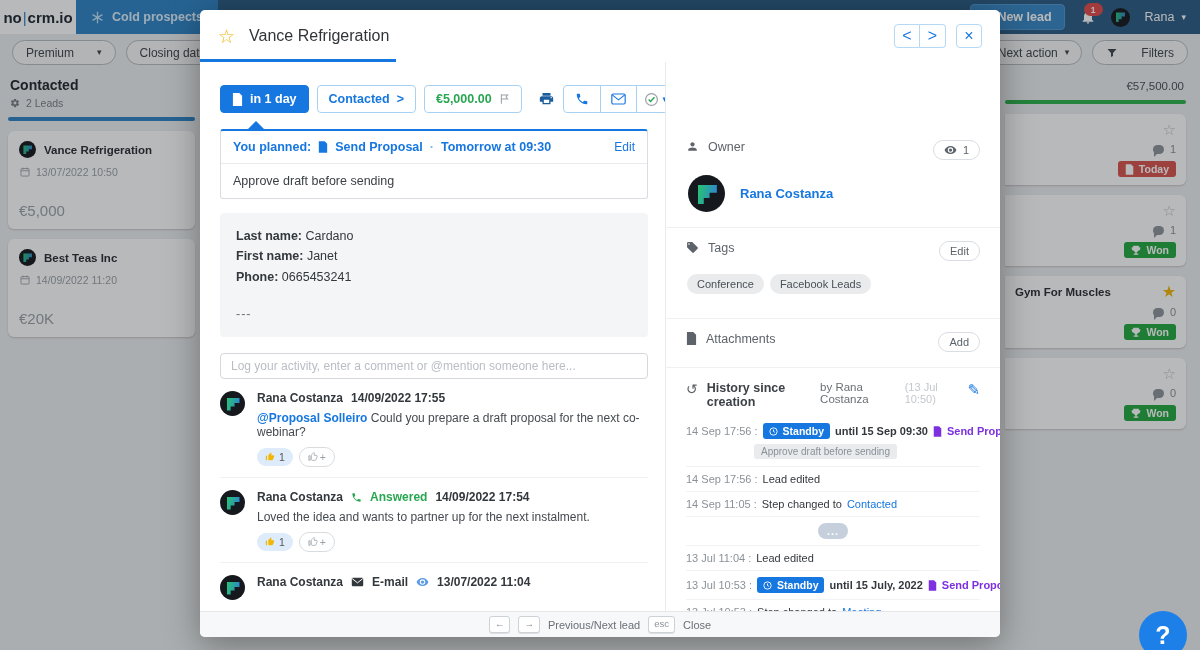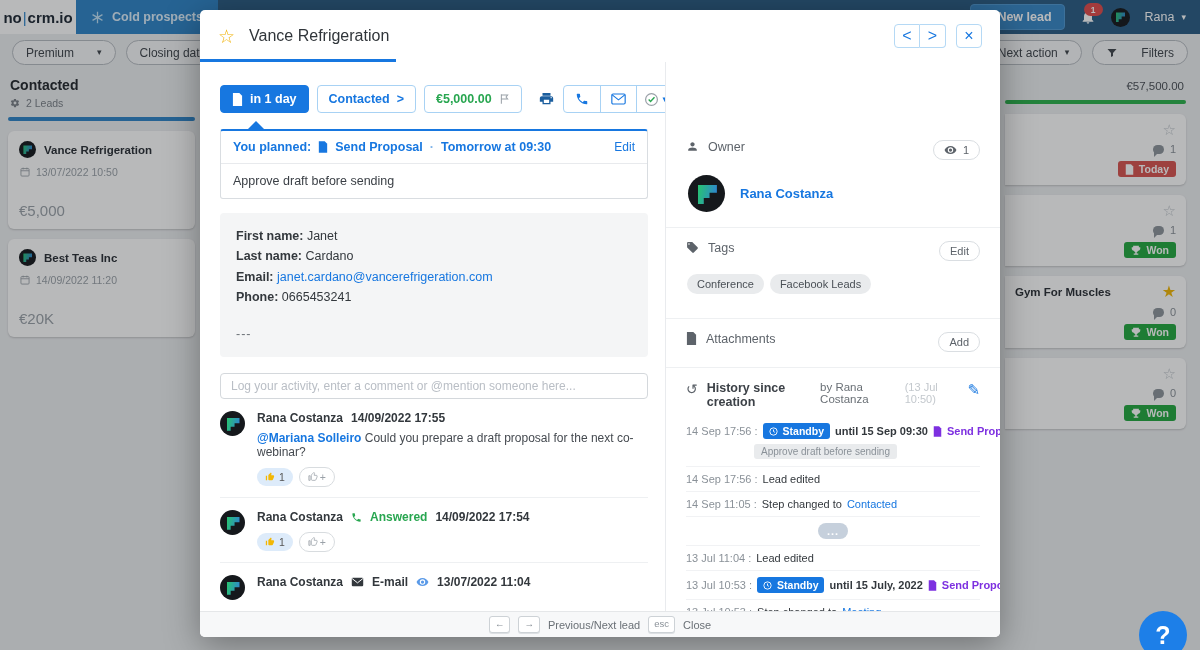--- a/index.html
+++ b/index.html
@@ -395,37 +395,36 @@
           </span>
         <span>Send Proposal</span>
         <span class="p-dot">·</span>
         <span>Tomorrow at 09:30</span>
         <span class="edit-link">Edit</span>
       </div>
       <div class="p-note">Approve draft before sending</div>
     </div>
 
     <div class="contact">
+      <div><span class="lbl">Last name:</span> <span>Cardano</span></div>
       <div><span class="lbl">First name:</span> <span>Janet</span></div>
-      <div><span class="lbl">Last name:</span> <span>Cardano</span></div>
-      <div><span class="lbl">Email:</span> <span class="lnk">janet.cardano@vancerefrigeration.com</span></div>
       <div><span class="lbl">Phone:</span> <span>0665453241</span></div>
       <div class="dashes">---</div>
     </div>
 
     <input class="cinput" placeholder="Log your activity, enter a comment or @mention someone here..." style="">
 
     <div class="comment">
       <span class="grav av24"></span>
       <div class="c-body">
         <div class="c-head">
             <span>Rana Costanza</span>
             <span>14/09/2022 17:55</span>
           </div>
-        <div class="c-text"><span class="mention">@Mariana Solleiro</span> <span>Could you prepare a draft proposal for the next co-webinar?</span></div>
+        <div class="c-text"><span class="mention">@Proposal Solleiro</span> <span>Could you prepare a draft proposal for the next co-webinar?</span></div>
         <div class="reactions">
           <span class="r-pill">
               <svg width="10" height="10" viewBox="0 0 24 24">
                 <path fill="#f2b705" d="M2 20h3V9H2v11zM22 10c0-1.1-.9-2-2-2h-5.2l.9-4.2v-.3c0-.4-.2-.8-.4-1.1L14.2 1 8.6 6.6c-.4.4-.6.9-.6 1.4v10c0 1.1.9 2 2 2h7c.8 0 1.5-.5 1.8-1.2l2.8-6.6c.1-.2.1-.4.1-.6v-1.6z"></path>
               </svg>
               <span>1</span>
             </span>
           <span class="r-add">
               <svg width="10" height="10" viewBox="0 0 24 24">
                 <path fill="none" stroke="#9aa1a8" stroke-width="1.8" d="M2 20h3V9H2v11zM22 10c0-1.1-.9-2-2-2h-5.2l.9-4.2v-.3c0-.4-.2-.8-.4-1.1L14.2 1 8.6 6.6c-.4.4-.6.9-.6 1.4v10c0 1.1.9 2 2 2h7c.8 0 1.5-.5 1.8-1.2l2.8-6.6c.1-.2.1-.4.1-.6v-1.6z"></path>
@@ -442,20 +441,21 @@
         <div class="c-head">
           <span>Rana Costanza</span>
           <span>
               <svg width="11" height="11" viewBox="0 0 24 24">
                 <path fill="#28a650" d="M6.6 10.8c1.4 2.8 3.8 5.1 6.6 6.6l2.2-2.2c.3-.3.7-.4 1-.2 1.1.4 2.3.6 3.6.6.6 0 1 .4 1 1V20c0 .6-.4 1-1 1C10.8 21 3 13.2 3 3.9c0-.6.4-1 1-1h3.5c.6 0 1 .4 1 1 0 1.2.2 2.4.6 3.6.1.3 0 .7-.2 1l-2.3 2.3z"></path>
               </svg>
             </span>
           <span class="answered">Answered</span>
           <span>14/09/2022 17:54</span>
         </div>
+        <div class="c-text">Loved the idea and wants to partner up for the next instalment.</div>
         <div class="reactions">
           <span class="r-pill">
               <svg width="10" height="10" viewBox="0 0 24 24">
                 <path fill="#f2b705" d="M2 20h3V9H2v11zM22 10c0-1.1-.9-2-2-2h-5.2l.9-4.2v-.3c0-.4-.2-.8-.4-1.1L14.2 1 8.6 6.6c-.4.4-.6.9-.6 1.4v10c0 1.1.9 2 2 2h7c.8 0 1.5-.5 1.8-1.2l2.8-6.6c.1-.2.1-.4.1-.6v-1.6z"></path>
               </svg>
               <span>1</span>
             </span>
           <span class="r-add">
               <svg width="10" height="10" viewBox="0 0 24 24">
                 <path fill="none" stroke="#9aa1a8" stroke-width="1.8" d="M2 20h3V9H2v11zM22 10c0-1.1-.9-2-2-2h-5.2l.9-4.2v-.3c0-.4-.2-.8-.4-1.1L14.2 1 8.6 6.6c-.4.4-.6.9-.6 1.4v10c0 1.1.9 2 2 2h7c.8 0 1.5-.5 1.8-1.2l2.8-6.6c.1-.2.1-.4.1-.6v-1.6z"></path>

